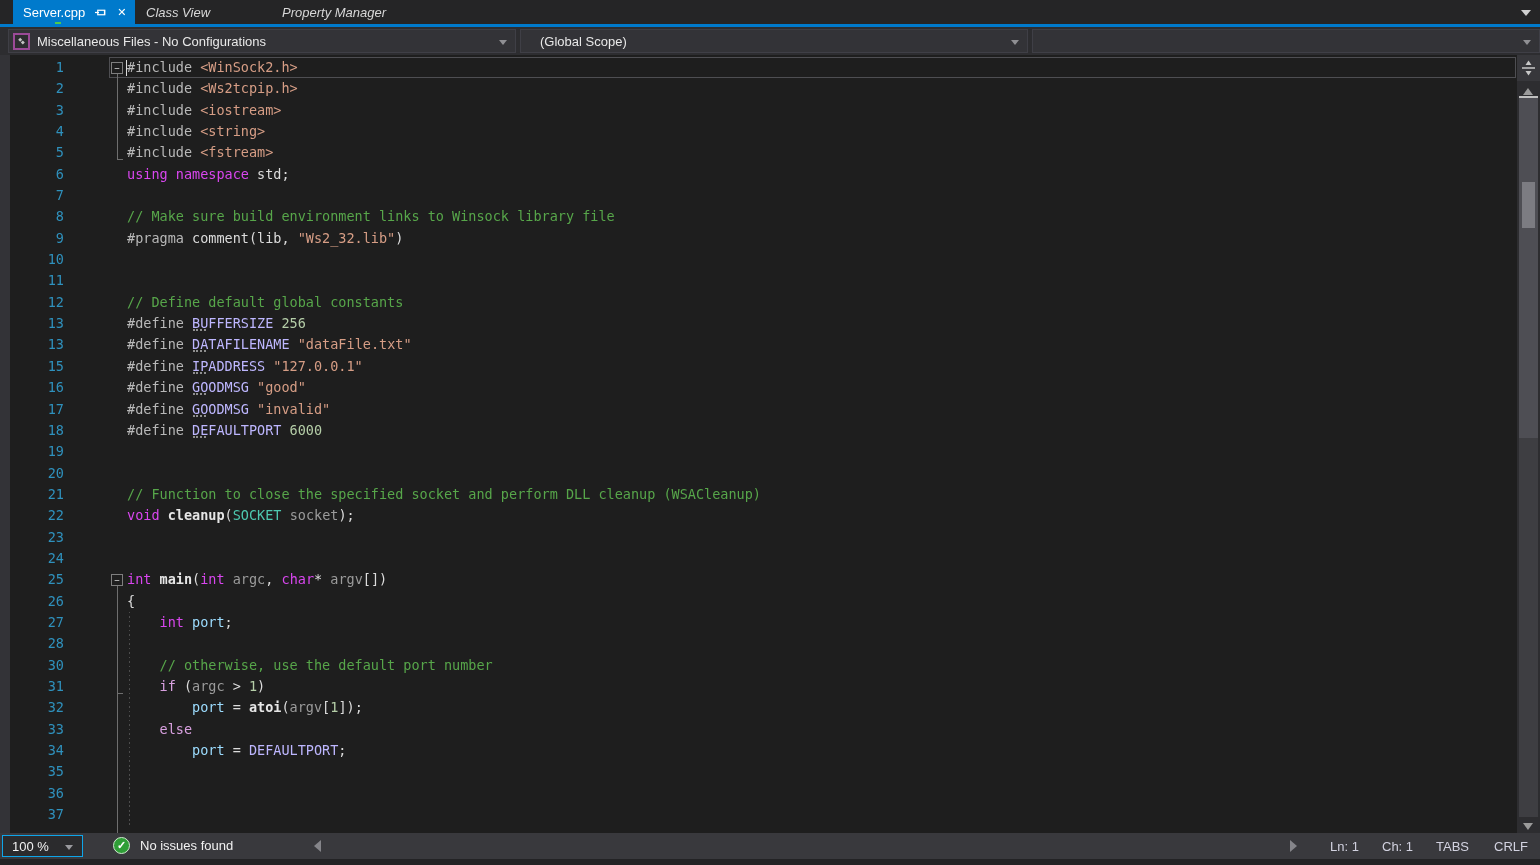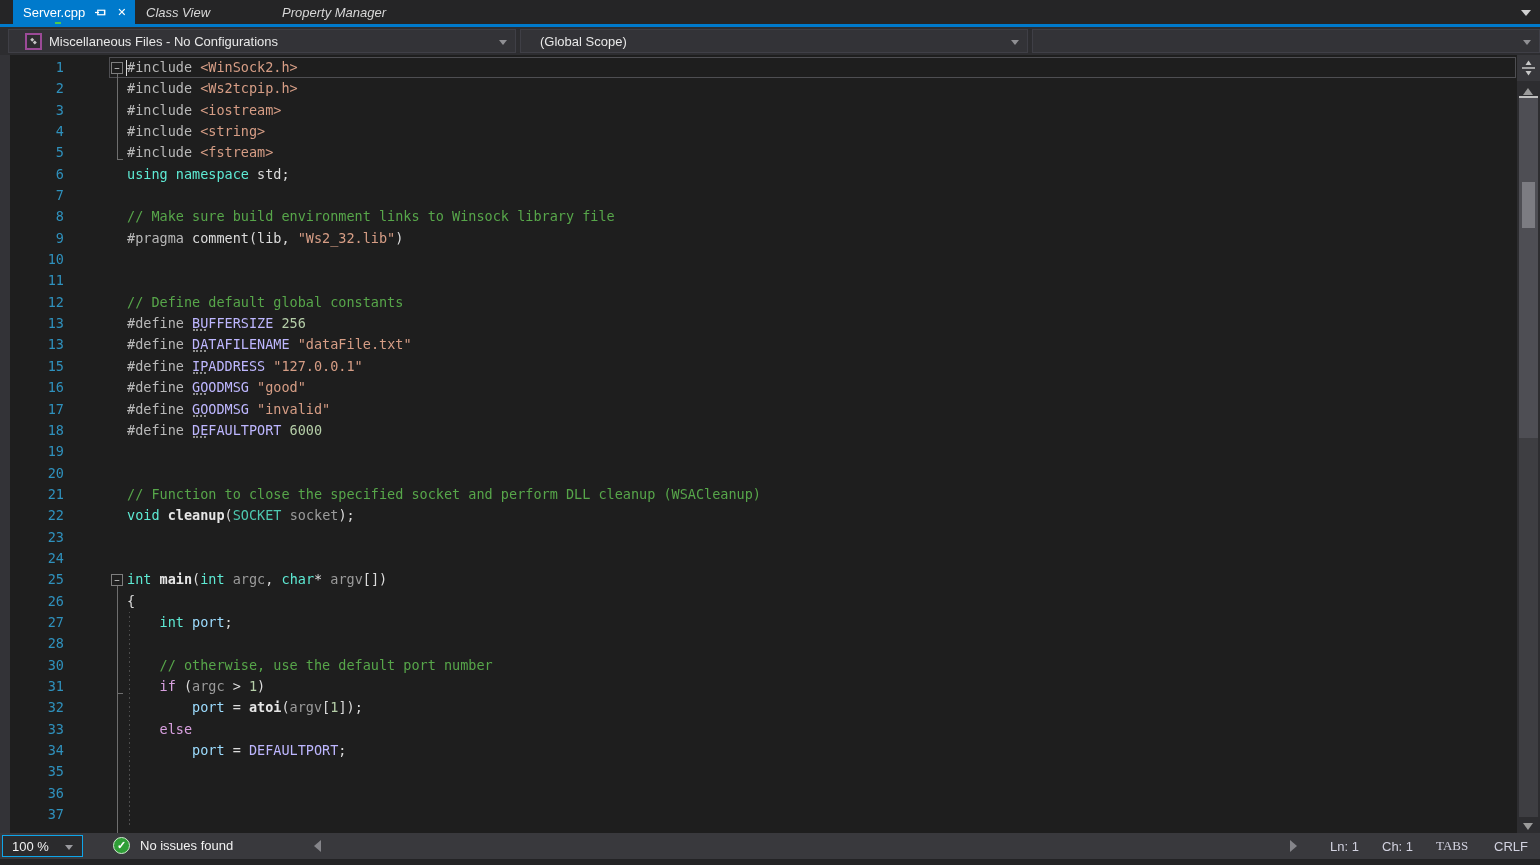--- a/index.html
+++ b/index.html
@@ -31,21 +31,21 @@
     border-left:5px solid transparent;border-right:5px solid transparent;border-top:6px solid #d0d0d0;}
   .modified-tick{position:absolute;left:55px;top:22px;width:6px;height:3px;background:#4ec94e;}
 
   .accent-line{position:absolute;left:0;top:24px;width:1540px;height:3px;background:var(--accent);}
 
   
   .navbar{position:absolute;left:0;top:27px;width:1540px;height:28px;background:var(--navbar-bg);}
   .combo{position:absolute;top:2px;height:24px;background:var(--combo-bg);
     border:1px solid var(--combo-border);color:#e8e8e8;font-size:13px;
     display:flex;align-items:center;cursor:default;}
-  .combo1{left:8px;width:508px;padding-left:16px;}
+  .combo1{left:8px;width:508px;padding-left:4px;}
   .combo2{left:520px;width:508px;padding-left:19px;}
   .combo3{left:1032px;width:508px;}
   .combo-arrow{position:absolute;right:8px;top:10px;width:0;height:0;
     border-left:4px solid transparent;border-right:4px solid transparent;border-top:5px solid #8f8f93;}
   .proj-icon{display:inline-flex;margin-right:7px;}
 
   
   .editor{position:absolute;left:0;top:55px;width:1540px;height:778px;background:var(--editor-bg);overflow:hidden;}
   .indicator-margin{position:absolute;left:0;top:0;width:10px;height:778px;background:#333337;}
   .rows{position:absolute;left:0;top:2px;right:23px;}
@@ -54,21 +54,21 @@
     font:13.5px/21.35px "DejaVu Sans Mono",monospace;}
   .out{width:55px;position:relative;}
   .foldbox{position:absolute;left:39px;top:5px;width:12px;height:12px;border:1px solid #7e7e7e;
     background:#1e1e1e;color:#d8d8d8;font:9px/10px "DejaVu Sans Mono",monospace;text-align:center;cursor:pointer;}
   pre.code{font:13.5px/21.35px "DejaVu Sans Mono",monospace;color:#dcdcdc;white-space:pre;}
 
   .tok-pp{color:#b8b8b8;}
   .tok-pl{color:#dcdcdc;}
   .tok-str{color:#d69d85;}
   .tok-cm{color:#57a64a;}
-  .tok-kw{color:#5eead4;}
+  .tok-kw{color:#d946ef;}
   .tok-ctrl{color:#d8a0df;}
   .tok-num{color:#b5cea8;}
   .tok-type{color:#4ec9b0;}
   .tok-fn{color:#e6e6e6;font-weight:bold;}
   .tok-param{color:#9b9b9b;}
   .tok-local{color:#9cdcfe;}
   .tok-macro{color:#beb7ff;}
   .tok-macrodef{color:#beb7ff;position:relative;}
   .tok-macrodef::after{content:"";position:absolute;left:1px;bottom:0px;width:13px;
     border-bottom:2px dotted #8f8f8f;}
@@ -106,21 +106,21 @@
   .health-text{margin-left:10px;}
   .h-left{position:absolute;left:314px;top:7px;width:0;height:0;
     border-top:6px solid transparent;border-bottom:6px solid transparent;border-right:7px solid #85858a;}
   .h-right{position:absolute;left:1290px;top:7px;width:0;height:0;
     border-top:6px solid transparent;border-bottom:6px solid transparent;border-left:7px solid #85858a;}
   .doc-info{position:absolute;right:8px;top:0;height:26px;display:flex;align-items:center;
     gap:0;color:#d2d2e0;}
   .doc-info span{display:inline-block;text-align:left;}
   .di-ln{width:52px;}
   .di-ch{width:54px;}
-  .di-tabs{width:58px;font-family:Liberation Serif, serif;}
+  .di-tabs{width:58px;}
   .di-eol{width:38px;}
   .bottom-strip{position:absolute;left:0;top:859px;width:1540px;height:6px;background:#232325;}
 </style>
 </head>
 <body>
 
 <div id="app">
 
   <div class="tabbar">
     <div class="tab-active">

